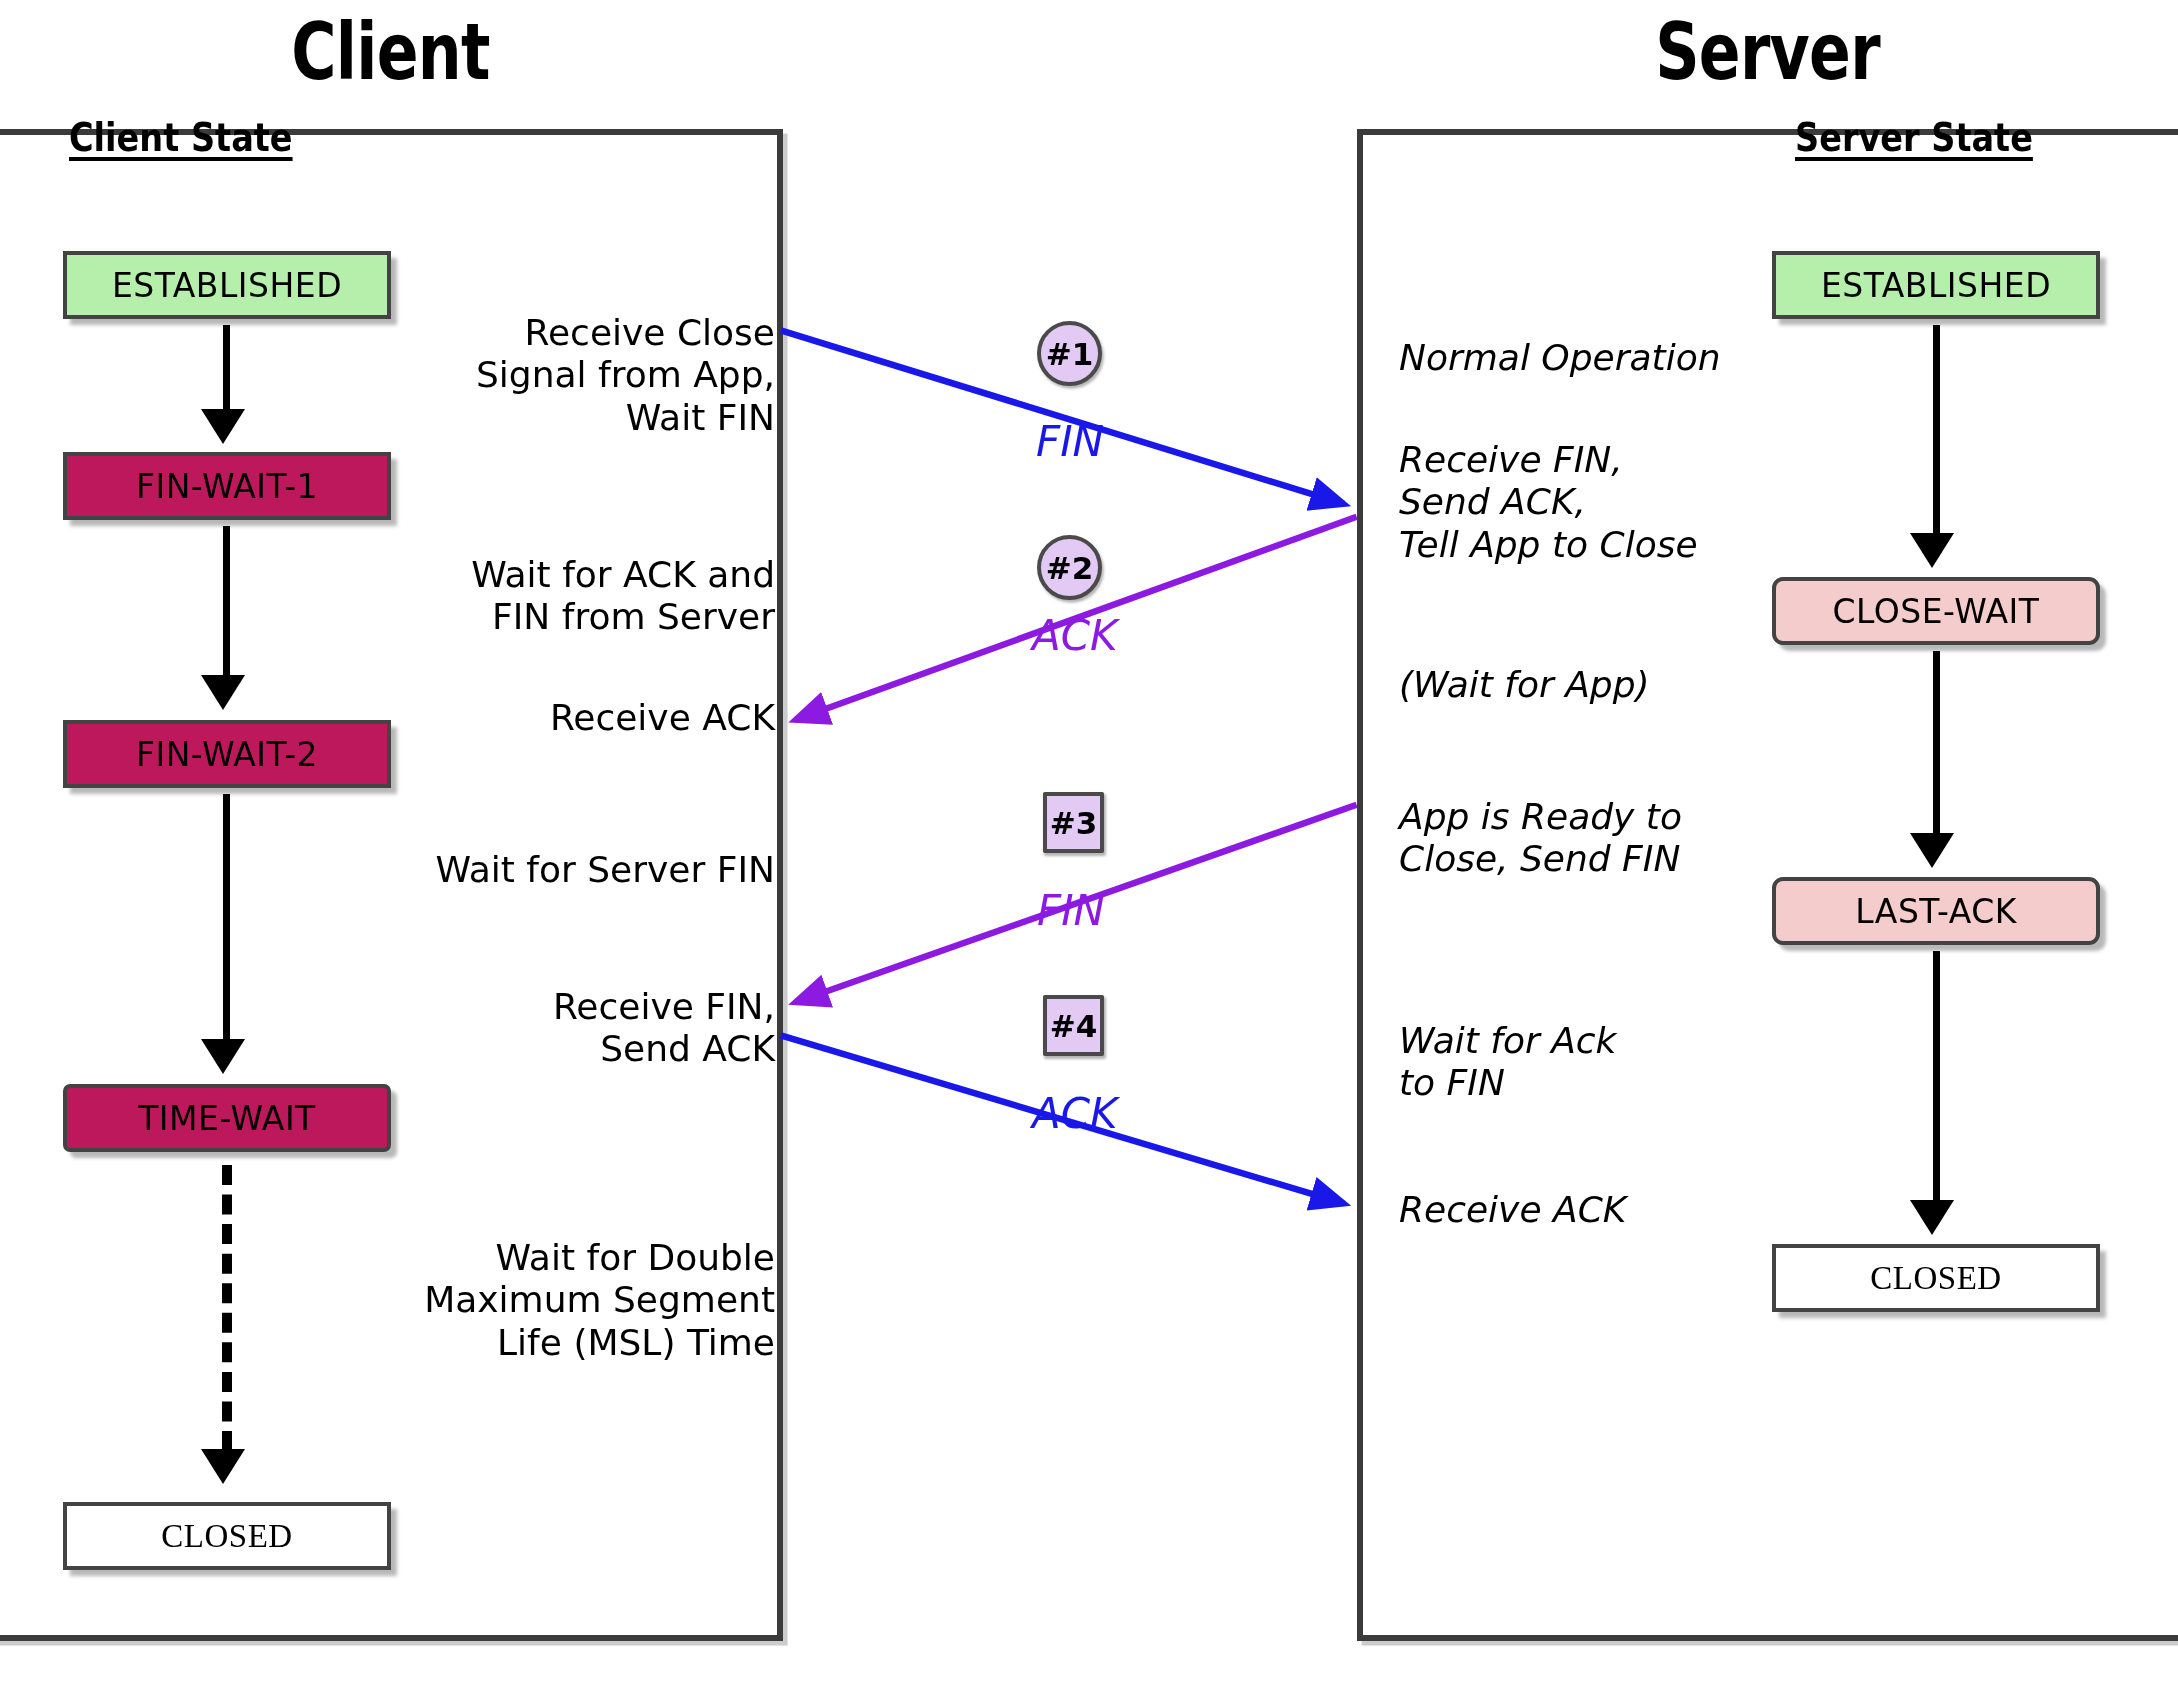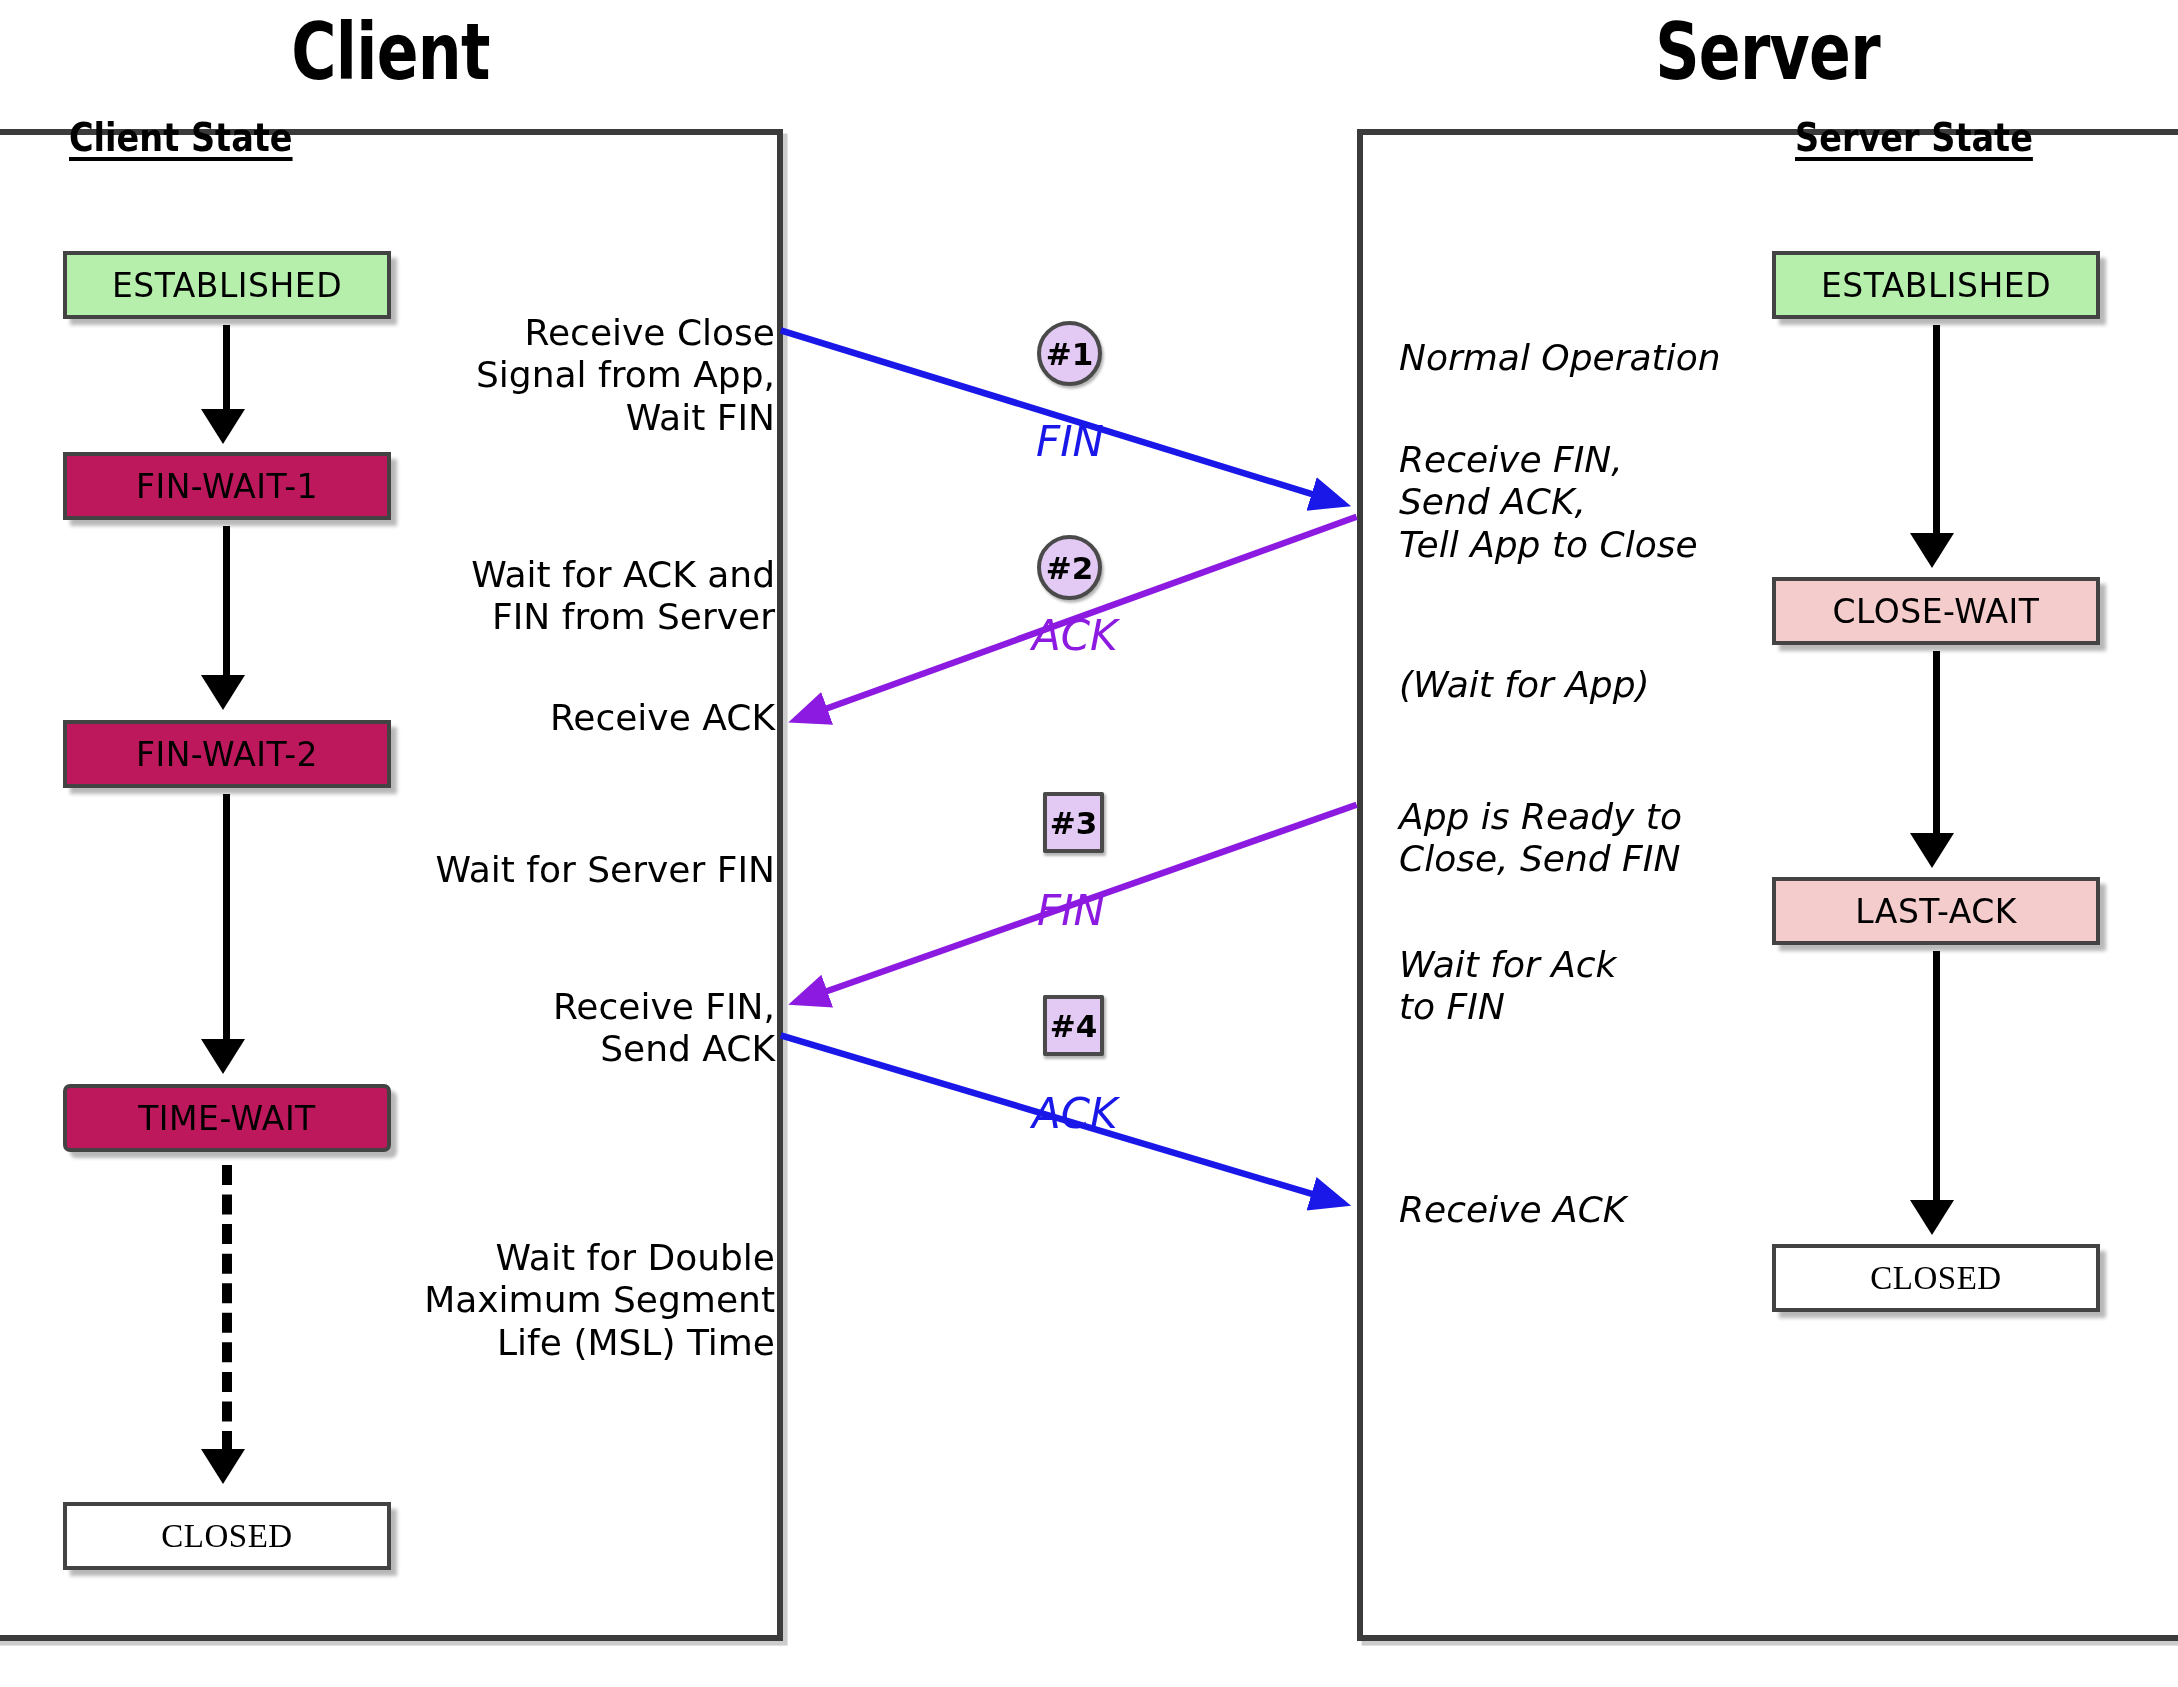--- a/index.html
+++ b/index.html
@@ -67,21 +67,21 @@
     display: flex;
     align-items: center;
     justify-content: center;
     font-size: 33px;
     letter-spacing: 0.5px;
     color: #000000;
     box-shadow: 6.5px 6.5px 3.7px -0.9px rgba(0,0,0,0.28);
   }
   .fill-green  { background: #b6efab; }
   .fill-peach  { background: #be185d; }
-  .fill-pink   { background: #f4cccc; }
+  .fill-pink   { background: #f4cccc; border-radius: 11px; }
   .fill-white  { background: #ffffff; font-family: Liberation Serif, serif; }
 
   
   .vline {
     position: absolute;
     width: 7.4px;
     background: #000000;
   }
   .vline.dashed {
     background: none;
@@ -201,21 +201,21 @@
 Maximum Segment
 Life (MSL) Time</div>
 
   <div class="note left-al" style="left:1399px; top:337px; width:517px;">Normal Operation</div>
   <div class="note left-al" style="left:1399px; top:439px; width:535px;">Receive FIN,
 Send ACK,
 Tell App to Close</div>
   <div class="note left-al" style="left:1399px; top:664px; width:517px;">(Wait for App)</div>
   <div class="note left-al" style="left:1399px; top:796px; width:517px;">App is Ready to
 Close, Send FIN</div>
-  <div class="note left-al" style="left:1399px; top:944px; width:517px;">Wait for Ack
+  <div class="note left-al" style="left:1399px; top:1020px; width:517px;">Wait for Ack
 to FIN</div>
   <div class="note left-al" style="left:1399px; top:1189px; width:517px;">Receive ACK</div>
 
   <svg id="wires" viewBox="0 0 2360 1828">
     <defs>
       <marker id="arrow-blue" markerWidth="7" markerHeight="7" refX="5.2" refY="3.1" orient="auto" markerUnits="strokeWidth">
         <path d="M0,0.4 L6.4,3.1 L0,5.8 z" fill="#1a18e8"></path>
       </marker>
       <marker id="arrow-purple" markerWidth="7" markerHeight="7" refX="5.2" refY="3.1" orient="auto" markerUnits="strokeWidth">
         <path d="M0,0.4 L6.4,3.1 L0,5.8 z" fill="#8c1ae0"></path>

